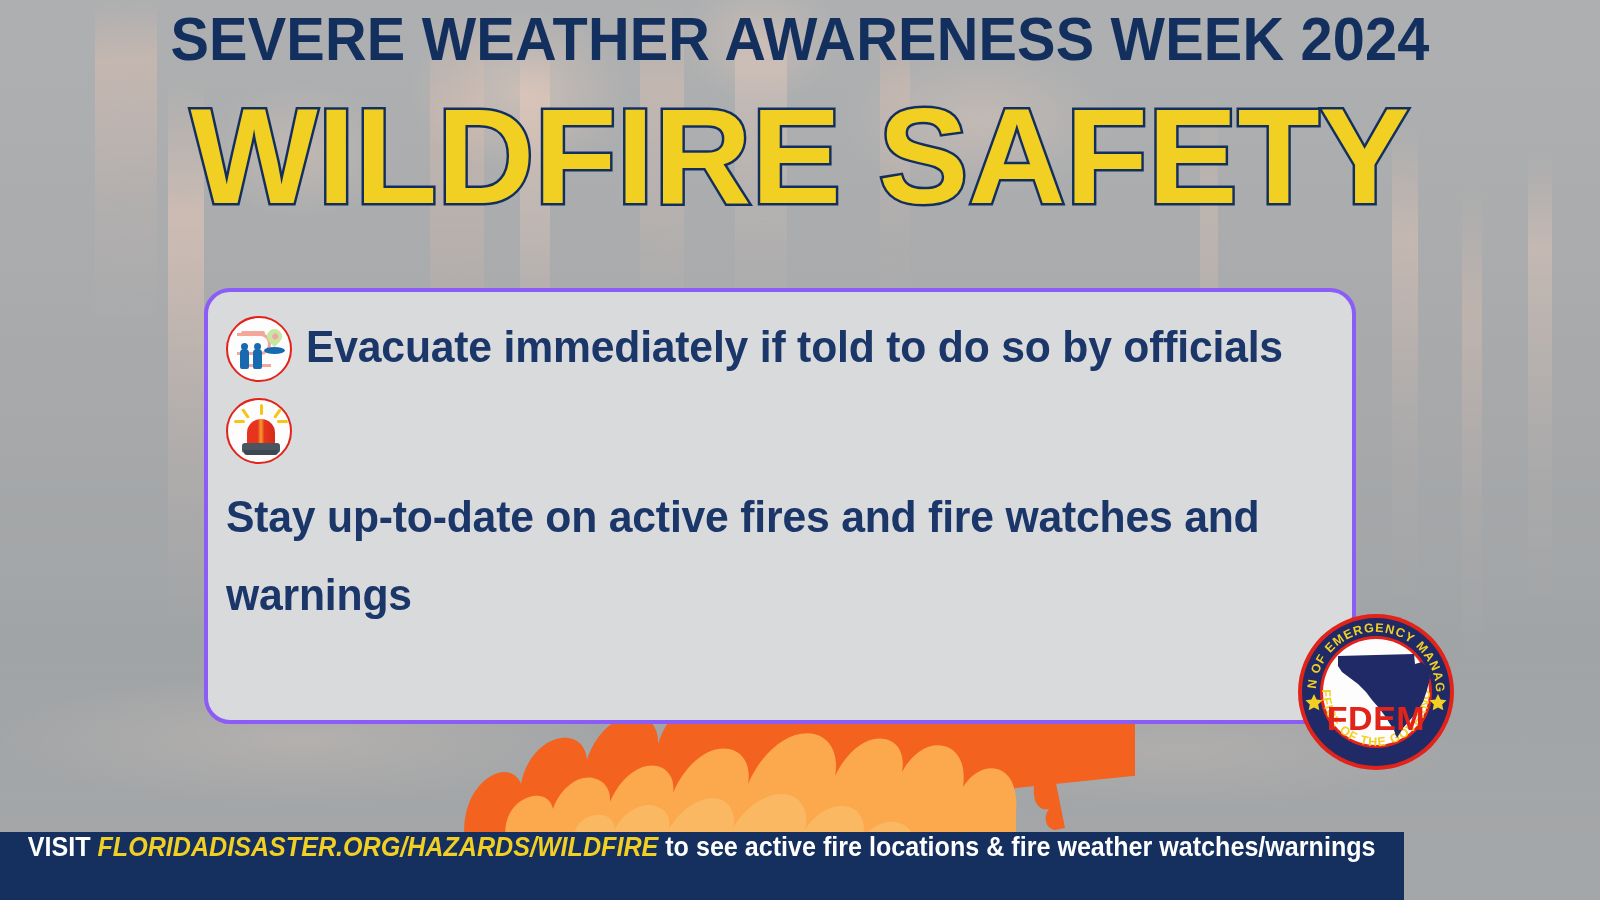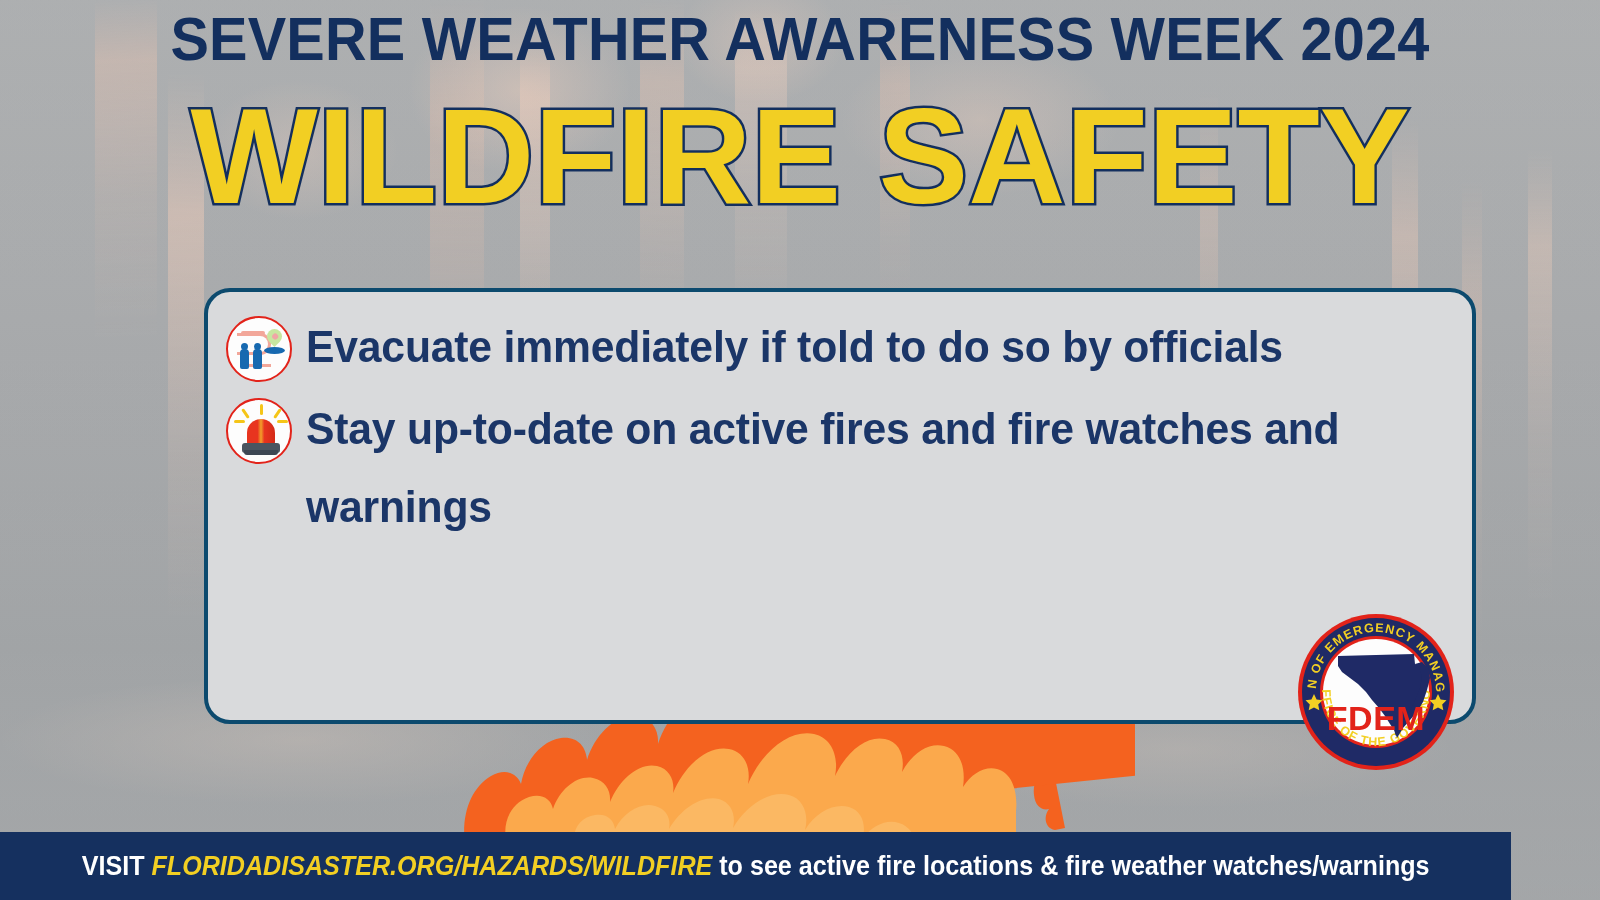--- a/index.html
+++ b/index.html
@@ -79,36 +79,36 @@
     transform:scaleX(.99);
     white-space:nowrap;
     -webkit-text-stroke:5px #132f5e;
     paint-order:stroke fill;
   }
 
   
   .card{
     position:absolute;
     left:204px;top:288px;
-    width:1272px;height:436px;
+    width:1152px;height:436px;
     background:#d9dadc;
-    border:4px solid #0c4a6e;
+    border:4px solid #8b5cf6;
     border-radius:26px;
     z-index:4;
   }
   .bullets{
     position:absolute;left:0;top:0;width:100%;height:100%;
     padding:16px 26px 10px 18px;
   }
   .brow{
     display:flex;
     align-items:flex-start;
     gap:14px;
   }
-  .brow + .brow{margin-top:4px;}
+  .brow + .brow{margin-top:4px;flex-direction:column;}
   .bicon{
     flex:0 0 auto;
     width:66px;height:66px;
     border-radius:50%;
     background:#fdfdfd;
     border:2.5px solid #e2231a;
     position:relative;
     margin-top:8px;
   }
   .btext{
@@ -199,23 +199,23 @@
   
   .flames{position:absolute;left:455px;top:600px;width:680px;height:245px;z-index:3;}
 
   
   .logo{
     position:absolute;left:1296px;top:612px;width:160px;height:160px;z-index:6;
   }
 
   
   .footer{
-    position:absolute;left:0;bottom:0;width:1511px;height:68px;
+    position:absolute;left:0;bottom:0;width:1404px;height:68px;
     background:#15305f;
-    display:flex;align-items:center;justify-content:center;
+    display:flex;justify-content:center;
     z-index:7;
   }
   .ftxt{
     font-weight:bold;font-size:27px;color:#ffffff;transform:scaleX(.93);white-space:nowrap;
   }
   .ftxt .url{color:#f2cf23;font-style:italic;}
 </style>
 </head>
 <body>
 

